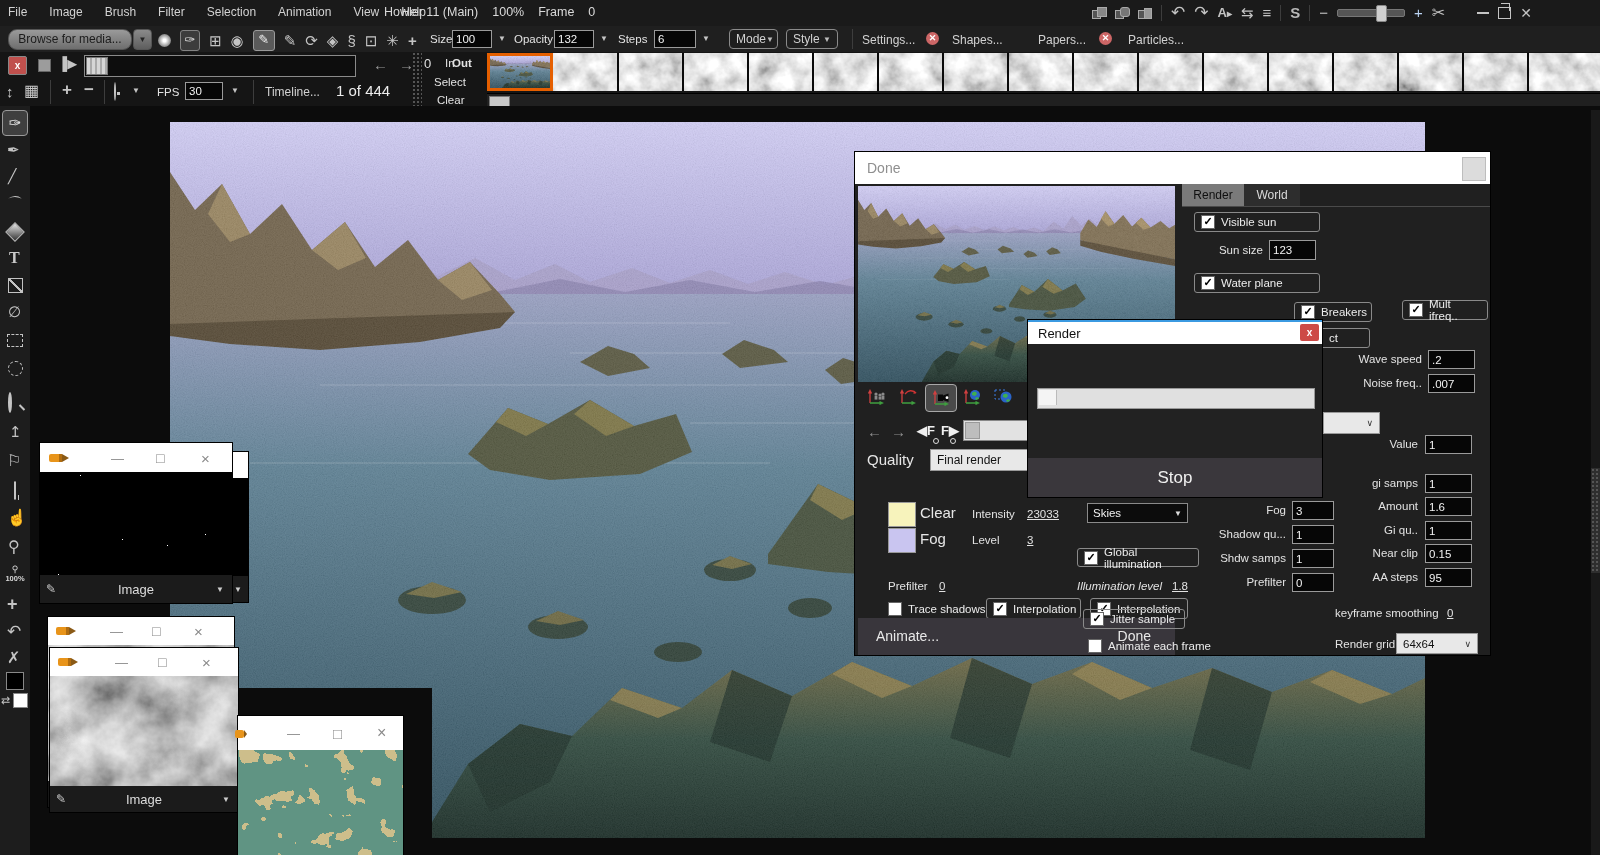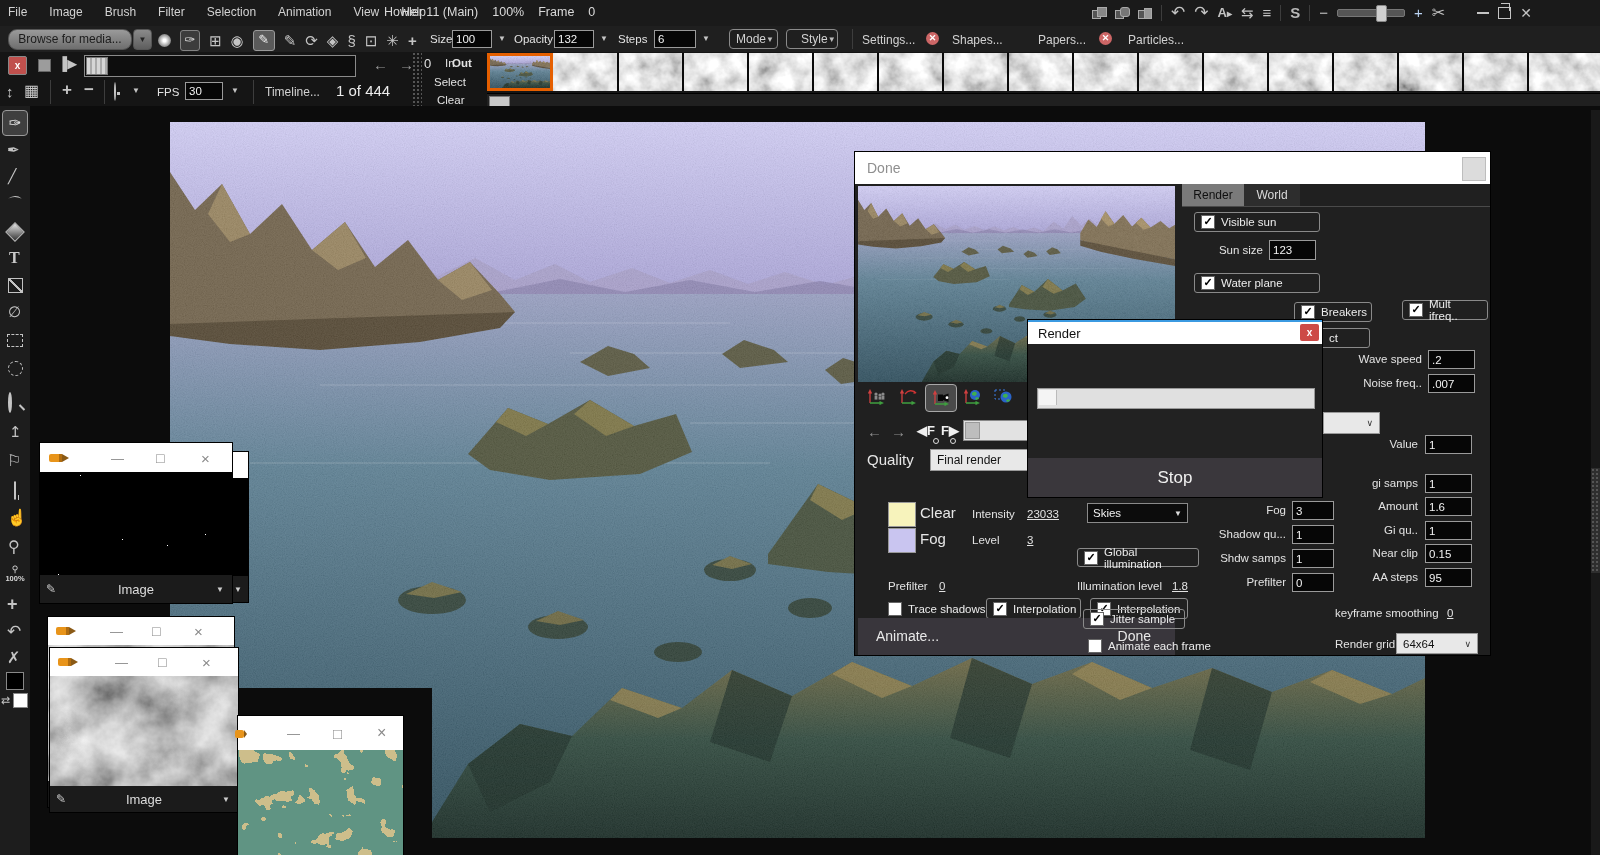--- a/index.html
+++ b/index.html
@@ -248,21 +248,21 @@
   <span class="lbl" style="left:514px;top:7px;">Opacity</span>
   <input class="fld" readonly="" style="left: 554px; top: 4px; width: 40px; height: 18px;" value="132">
   <span class="ic" style="position:absolute;left:600px;top:9px;font-size:8px;">▼</span>
   <span class="lbl" style="left:618px;top:7px;">Steps</span>
   <input class="fld" readonly="" style="left: 654px; top: 4px; width: 42px; height: 18px;" value="6">
   <span class="ic" style="position:absolute;left:702px;top:9px;font-size:8px;">▼</span>
   <div class="abs" style="left:729px;top:3px;width:49px;height:20px;border:1px solid #8a8a8a;border-radius:4px;display:flex;align-items:center;justify-content:space-between;padding:0 6px;box-sizing:border-box;">
     <span class="txt">Mode</span>
         <span style="color:#bbb;font-size:8px;">▼</span>
   </div>
-  <div class="abs" style="left:786px;top:3px;width:52px;height:20px;border:1px solid #8a8a8a;border-radius:4px;display:flex;align-items:center;justify-content:space-between;padding:0 14px;box-sizing:border-box;">
+  <div class="abs" style="left:786px;top:3px;width:52px;height:20px;border:1px solid #8a8a8a;border-radius:4px;display:flex;align-items:center;justify-content:space-between;padding:0 6px;box-sizing:border-box;">
     <span class="txt">Style</span>
         <span style="color:#bbb;font-size:8px;">▼</span>
   </div>
   <span class="sepv abs" style="left:852px;top:3px;height:20px;"></span>
   <span class="txt abs" style="left:862px;top:7px;">Settings...</span>
   <span class="errb abs" style="left:926px;top:6px;">✕</span>
   <span class="txt abs" style="left:952px;top:7px;">Shapes...</span>
   <span class="txt abs" style="left:1038px;top:7px;">Papers...</span>
   <span class="errb abs" style="left:1099px;top:6px;">✕</span>
   <span class="txt abs" style="left:1128px;top:7px;">Particles...</span>
@@ -596,21 +596,21 @@
   <span class="abs" style="left:65px;top:378px;color:#e6e6e6;font-size:15px;">Fog</span>
   <span class="lbl" style="left:117px;top:382px;">Level</span>
   <span class="lbl spin" style="left:172px;top:382px;">3</span>
 
   <div class="cbg" style="left:222px;top:396px;width:122px;height:19px;">
         <span class="cb on"></span>
         <span>Global illumination</span>
       </div>
   <span class="lbl" style="left:33px;top:428px;">Prefilter</span>
   <span class="lbl spin" style="left:84px;top:428px;">0</span>
-  <span class="lbl" style="left:222px;top:428px;">Illumination level</span>
+  <span class="lbl" style="left:222px;top:428px;font-style:italic;">Illumination level</span>
   <span class="lbl spin" style="left:317px;top:428px;">1.8</span>
 
   <div class="cbg nob" style="left:33px;top:449px;height:16px;">
         <span class="cb"></span>
         <span>Trace shadows</span>
       </div>
   <div class="cbg" style="left:131px;top:446px;width:95px;height:21px;">
         <span class="cb on"></span>
         <span>Interpolation</span>
       </div>

